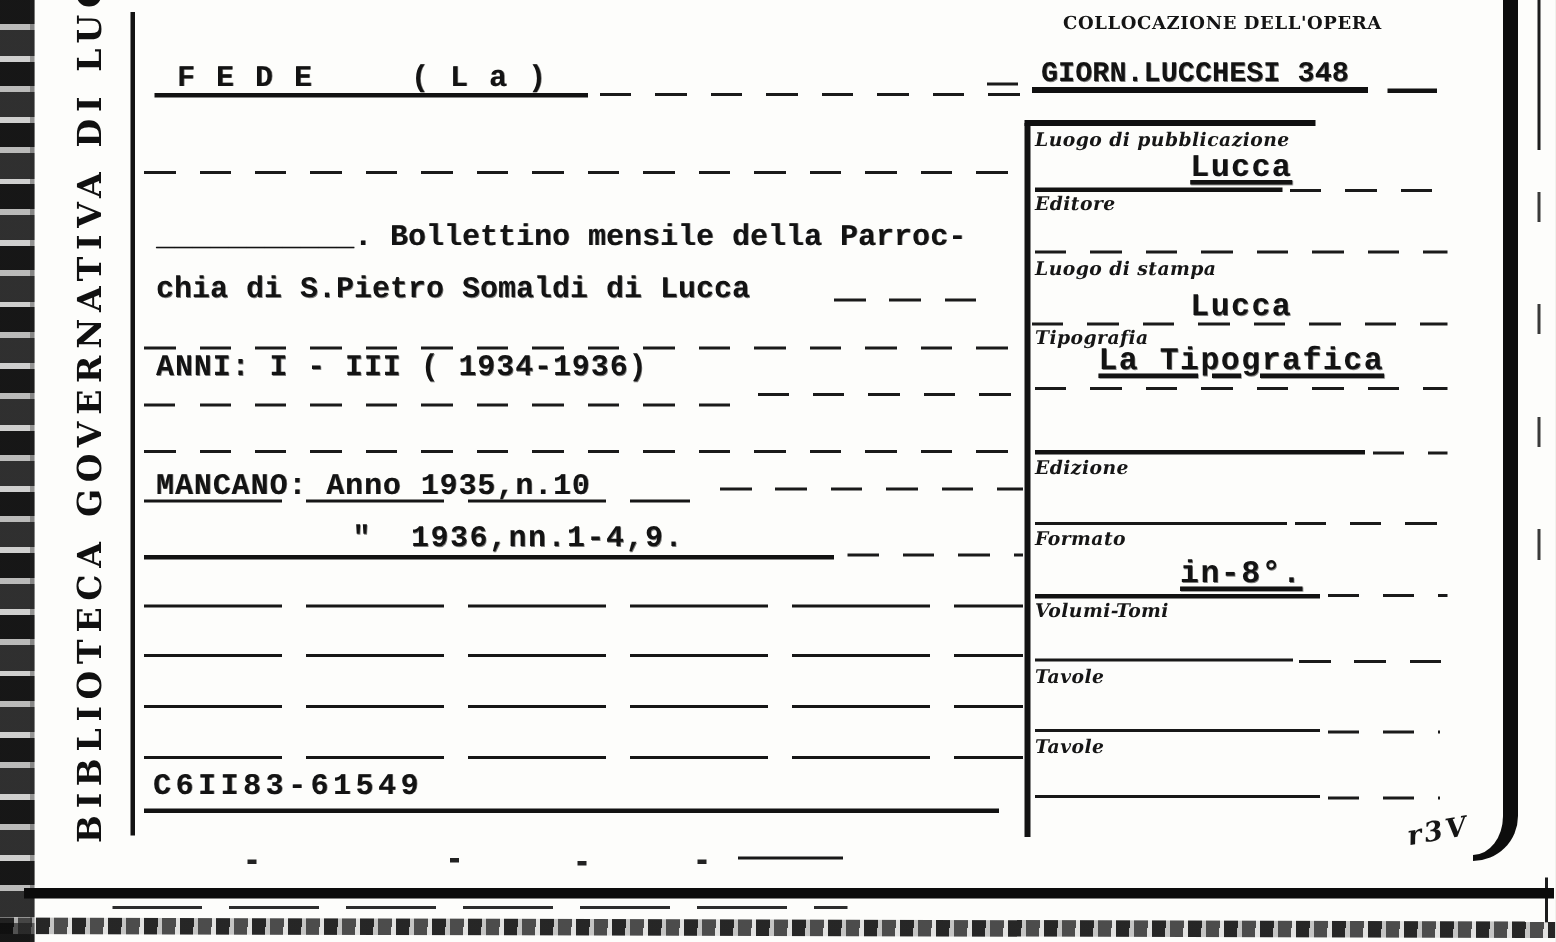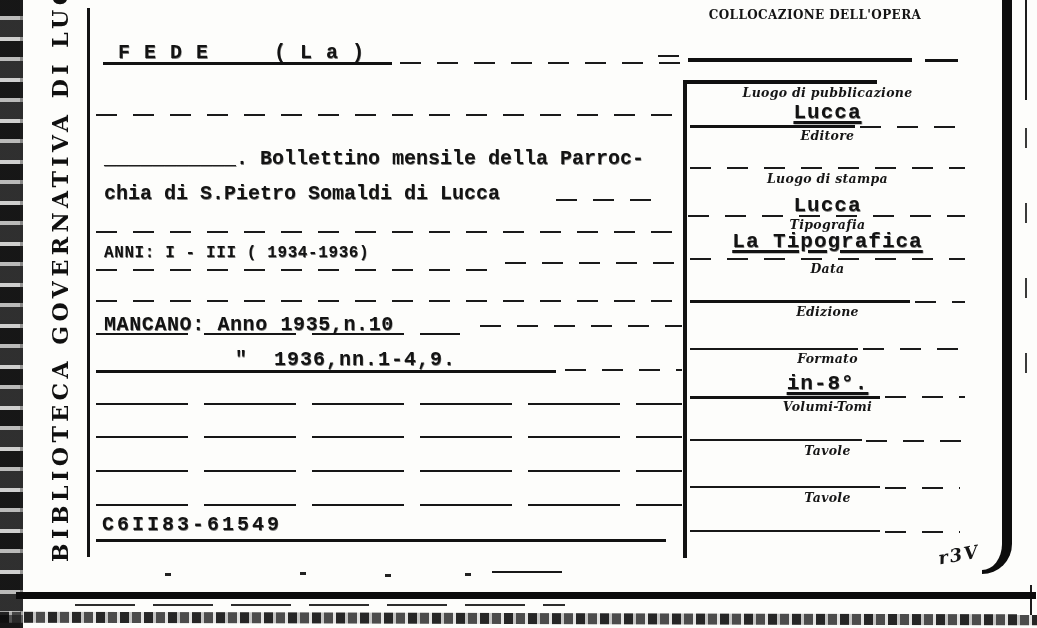--- a/index.html
+++ b/index.html
@@ -3,21 +3,21 @@
 <meta charset="utf-8">
 <style>
   html,body{margin:0;padding:0;background:#e8e8e4;}
   #page{position:relative;width:1037px;height:628px;background:#fdfdfb;overflow:hidden;
         font-family:"Liberation Sans",sans-serif;color:#141414;}
 
   
   .typed{position:absolute;font-family:"Liberation Mono",monospace;font-weight:bold;
          color:#131313;white-space:pre;text-shadow:0.5px 0.5px 0 rgba(20,20,20,.55);}
   
-  .plabel{position:absolute;left:690px;width:275px;text-align:center;
+  .plabel{position:absolute;left:690px;width:275px;
           font-family:"DejaVu Serif",serif;font-style:italic;font-weight:bold;
           font-size:12.5px;color:#161616;letter-spacing:0.3px;}
   
   .hl{position:absolute;height:2px;background:#181818;}
   .hl3{position:absolute;height:3px;background:#121212;}
   .dash{position:absolute;height:2px;
         background:repeating-linear-gradient(90deg,#1a1a1a 0 21px,transparent 21px 37px);}
   .ldash{position:absolute;height:2px;
          background:repeating-linear-gradient(90deg,#161616 0 92px,transparent 92px 108px);}
   .vt{position:absolute;width:3px;background:#131313;}
@@ -73,20 +73,21 @@
   <div id="vtitle">BIBLIOTECA GOVERNATIVA DI LUCCA</div>
   <div class="vt" style="left:87px;top:8px;height:549px;"></div>
 
   <div class="typed" style="left:118px;top:41px;font-size:20px;letter-spacing:1px;">F E D E     ( L a )</div>
   <div class="hl3" style="left:103px;top:62px;width:289px;"></div>
   <div class="dash" style="left:400px;top:62px;width:282px;"></div>
 
   <div style="position:absolute;left:700px;top:8px;width:230px;text-align:center;
               font-weight:bold;font-size:12px;letter-spacing:0.4px;font-family:'DejaVu Serif',serif;">COLLOCAZIONE DELL'OPERA</div>
   <div class="dash" style="left:658px;top:55px;width:26px;"></div>
+  <div class="typed" style="left:694px;top:38px;font-size:19px;">GIORN.LUCCHESI 348</div>
   <div style="position:absolute;left:688px;top:58px;width:224px;height:4px;background:#101010;"></div>
   <div class="hl3" style="left:925px;top:59px;width:33px;"></div>
 
   <div class="dash" style="left:96px;top:114px;width:586px;"></div>
   <div class="dash" style="left:556px;top:199px;width:96px;"></div>
   <div class="dash" style="left:96px;top:231px;width:586px;"></div>
   <div class="dash" style="left:505px;top:262px;width:177px;"></div>
   <div class="dash" style="left:96px;top:269px;width:400px;"></div>
   <div class="dash" style="left:96px;top:300px;width:586px;"></div>
   <div class="ldash" style="left:96px;top:333px;width:364px;"></div>
@@ -94,33 +95,32 @@
   <div class="hl3" style="left:96px;top:370px;width:460px;"></div>
   <div class="dash" style="left:565px;top:369px;width:117px;"></div>
   <div class="ldash" style="left:96px;top:403px;width:586px;"></div>
   <div class="ldash" style="left:96px;top:436px;width:586px;"></div>
   <div class="ldash" style="left:96px;top:470px;width:586px;"></div>
   <div class="ldash" style="left:96px;top:504px;width:586px;"></div>
   <div class="hl3" style="left:96px;top:539px;width:570px;"></div>
 
   <div class="typed" style="left:104px;top:147px;font-size:20px;">___________. Bollettino mensile della Parroc-</div>
   <div class="typed" style="left:104px;top:182px;font-size:20px;">chia di S.Pietro Somaldi di Lucca</div>
-  <div class="typed" style="left:104px;top:244px;font-size:16px;letter-spacing:0.6px;">ANNI: I - III ( 1934-1936)</div>
+  <div class="typed" style="left:104px;top:234px;font-size:20px;letter-spacing:0.6px;">ANNI: I - III ( 1934-1936)</div>
   <div class="typed" style="left:104px;top:313px;font-size:20px;letter-spacing:0.6px;">MANCANO: Anno 1935,n.10</div>
   <div class="typed" style="left:235px;top:348px;font-size:20px;letter-spacing:1px;">"  1936,nn.1-4,9.</div>
   <div class="typed" style="left:102px;top:513px;font-size:20px;letter-spacing:3px;">C6II83-61549</div>
 
   <div class="vt" style="left:683px;top:82px;width:4px;height:476px;"></div>
   <div style="position:absolute;left:683px;top:80px;width:194px;height:4px;background:#101010;"></div>
 
   <div class="plabel" style="top:85px;">Luogo di pubblicazione</div>
   <div class="plabel" style="top:171px;">Luogo di stampa</div>
   <div class="plabel" style="top:128px;">Editore</div>
   <div class="plabel" style="top:217px;">Tipografia</div>
-  <div class="plabel" style="top:261px;">Data</div>
   <div class="plabel" style="top:304px;">Edizione</div>
   <div class="plabel" style="top:351px;">Formato</div>
   <div class="plabel" style="top:399px;">Volumi-Tomi</div>
   <div class="plabel" style="top:443px;">Tavole</div>
   <div class="plabel" style="top:490px;">Tavole</div>
 
   <div class="rvalue uline" style="top:101px;">Lucca</div>
   <div class="rvalue" style="top:194px;">Lucca</div>
   <div class="rvalue uline" style="top:230px;">La Tipografica</div>
   <div class="rvalue uline" style="top:372px;">in-8°.</div>

